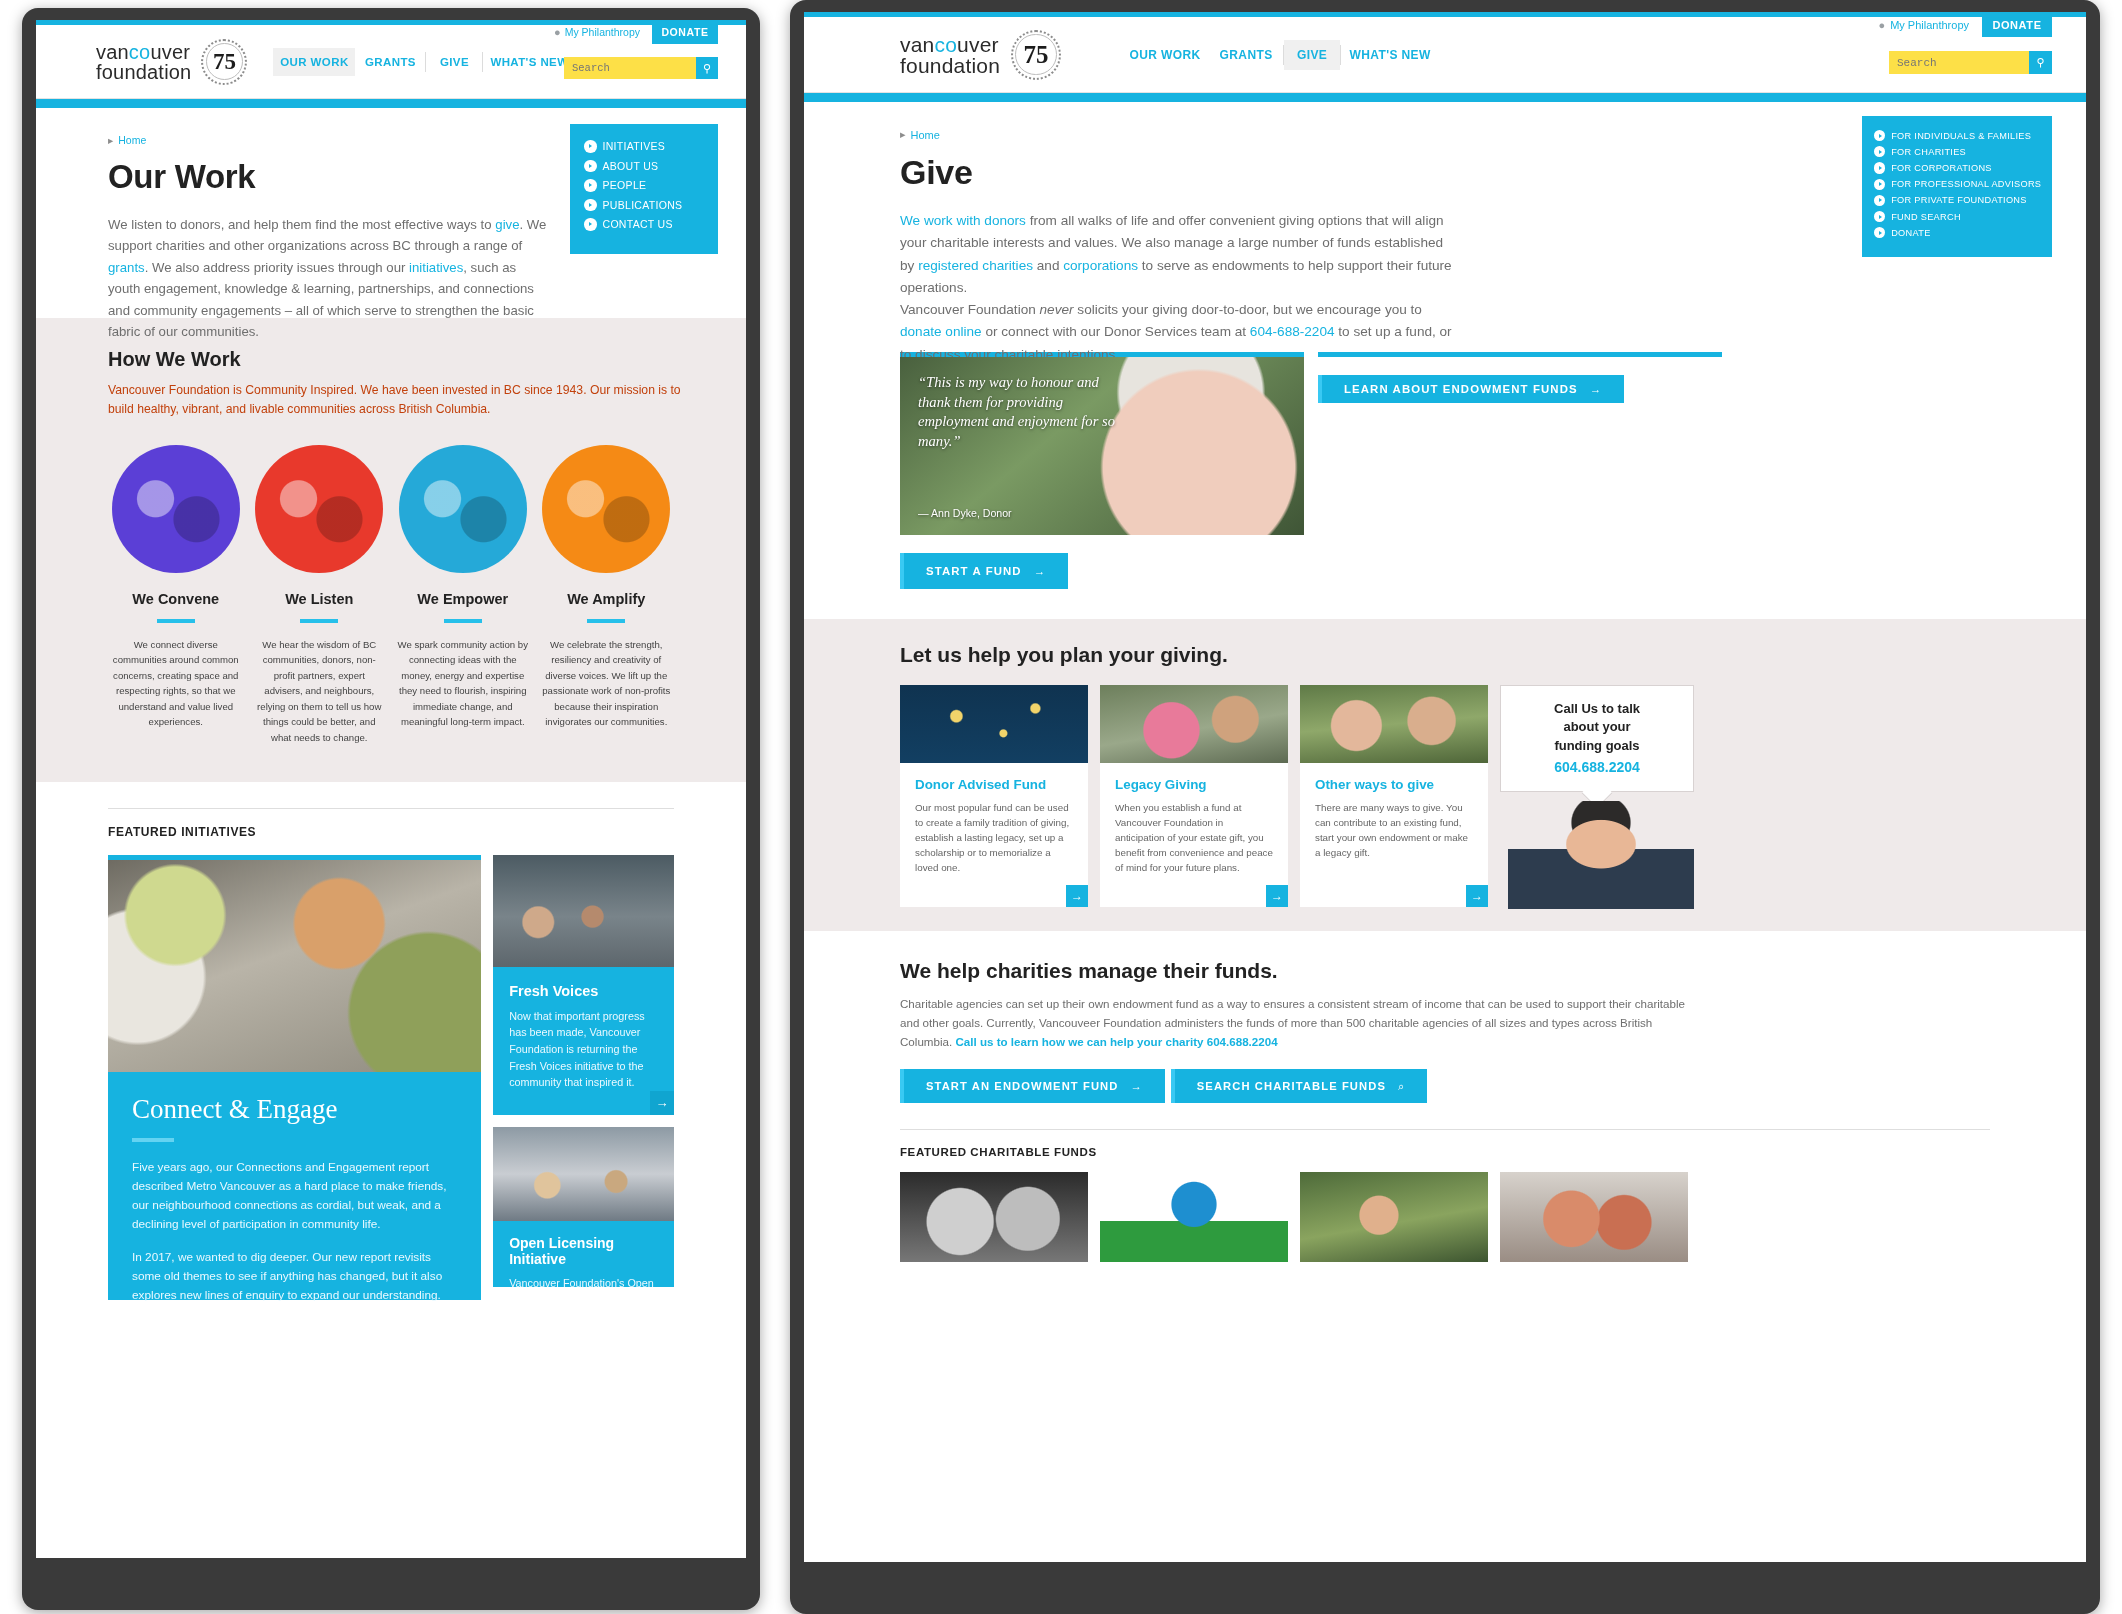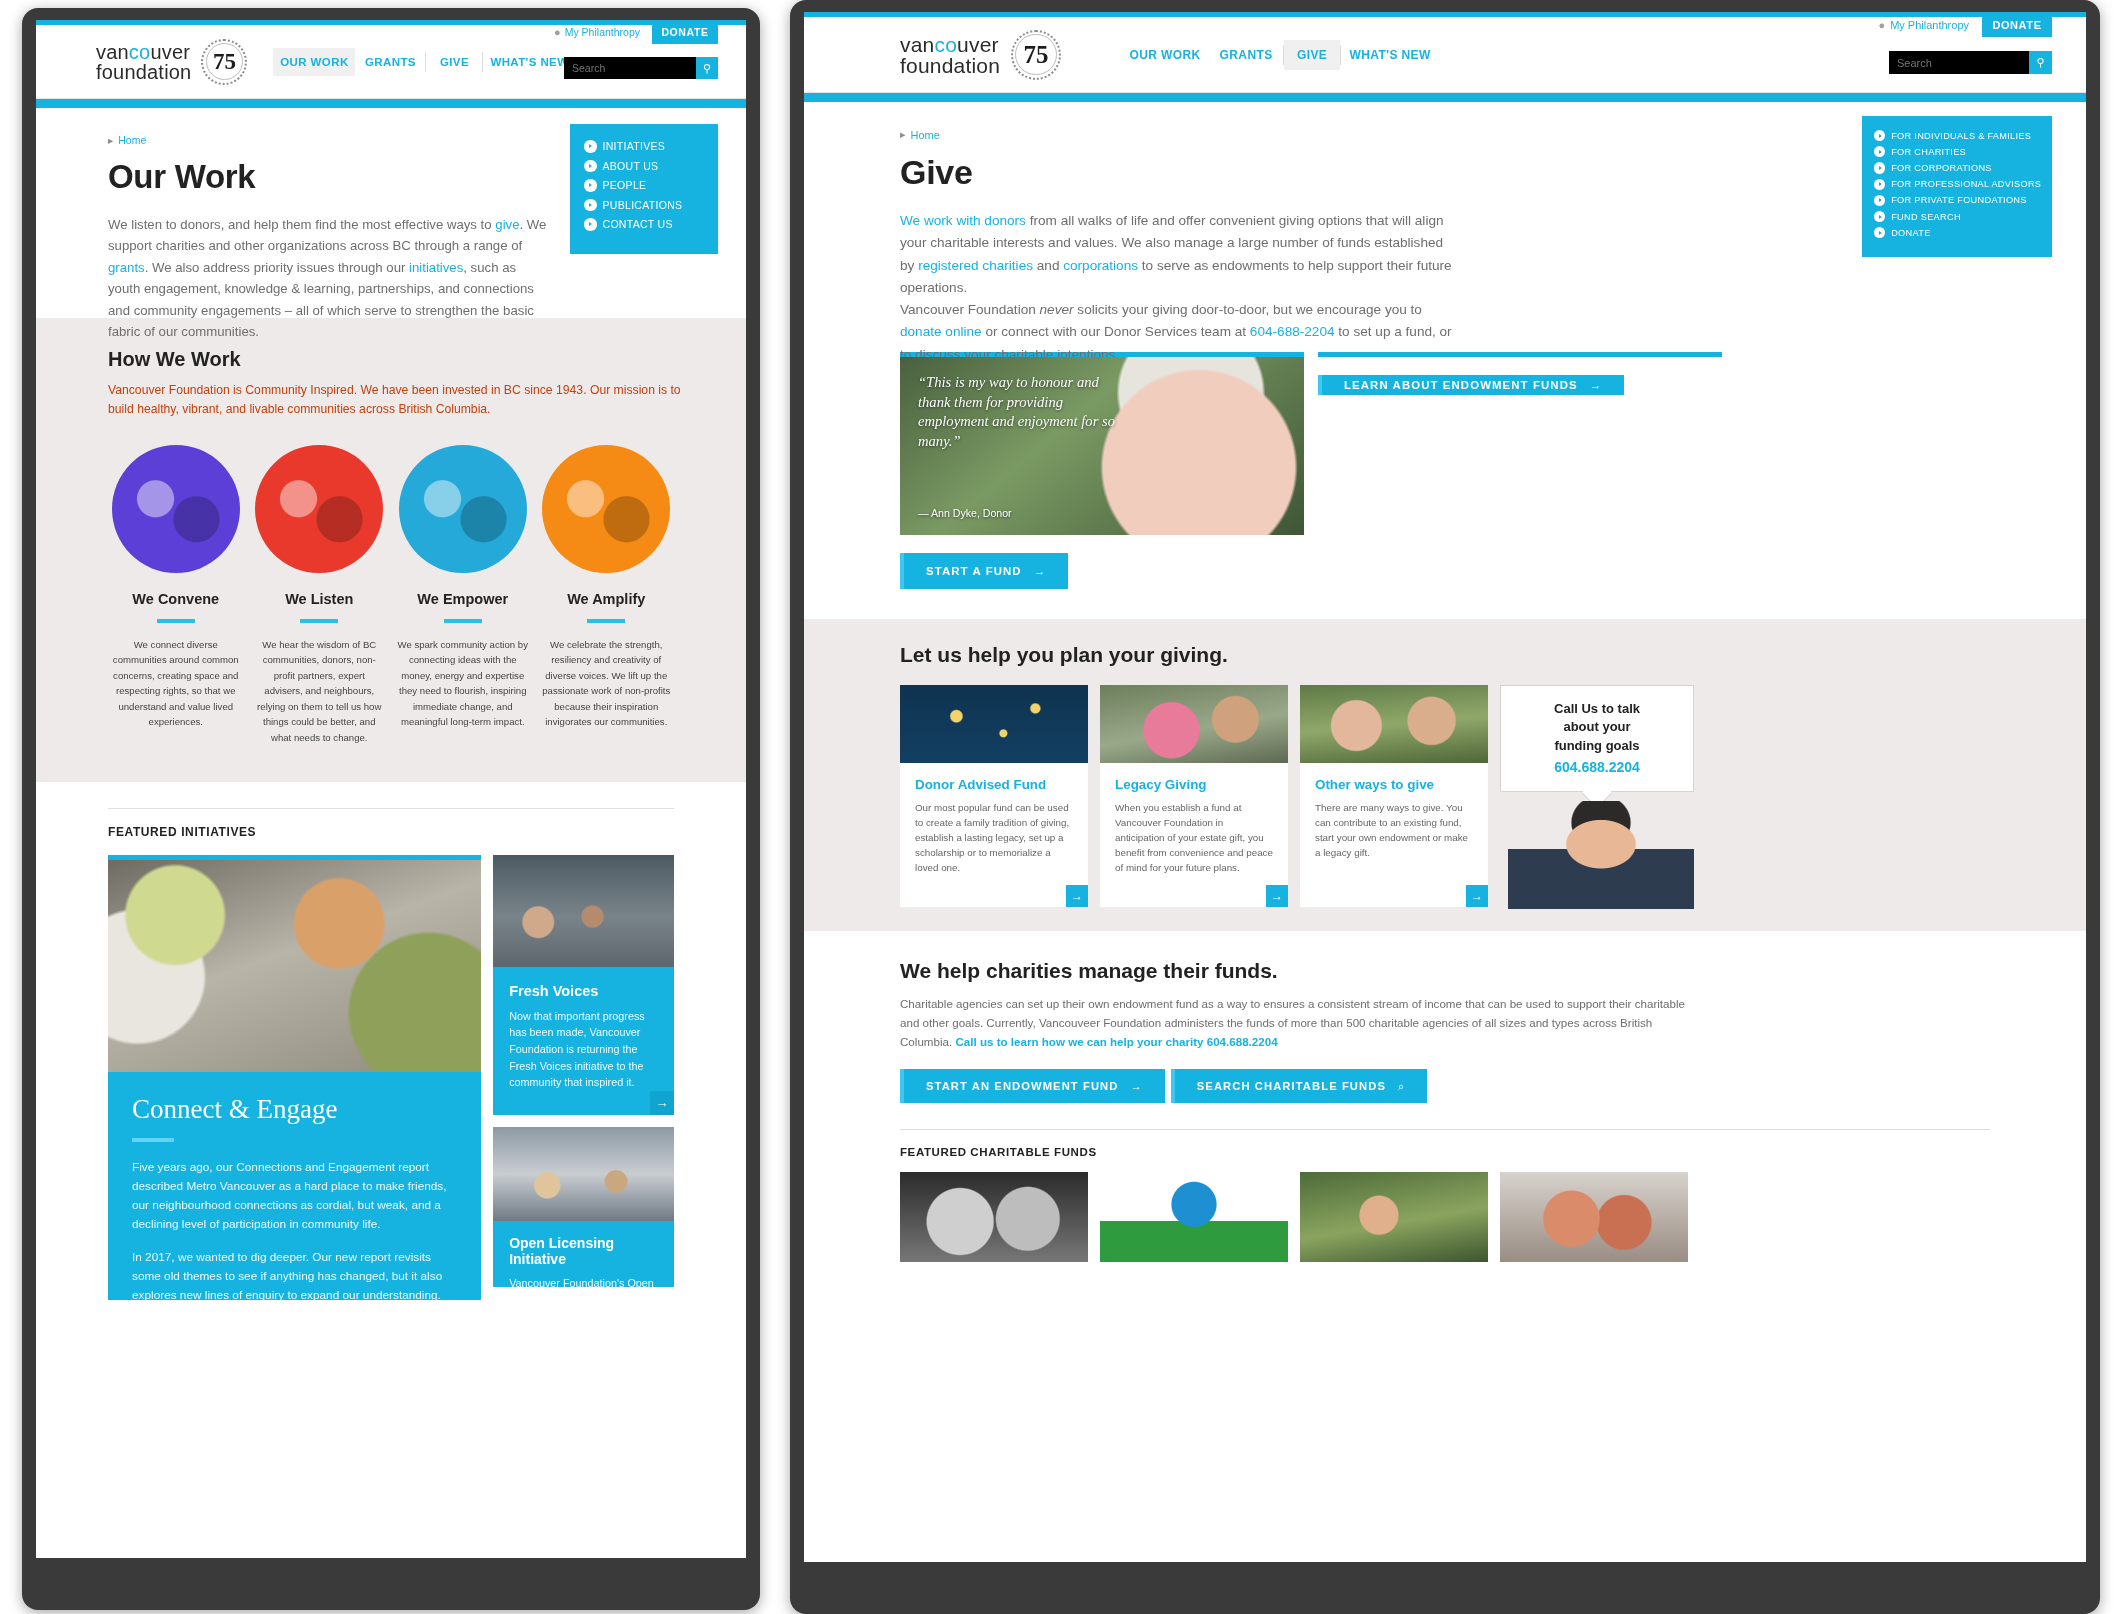--- a/index.html
+++ b/index.html
@@ -62,22 +62,22 @@
 
   .utility { position:absolute; display:flex; align-items:stretch; }
   .myphil { display:flex; align-items:center; color:#16b3e0; white-space:nowrap; }
   .person-icon { display:inline-block; color:#9aa0a4; }
   .donate-btn {
     background:#16b3e0; color:#fff; font-weight:700; letter-spacing:.6px;
     display:flex; align-items:center; justify-content:center;
   }
   .searchbox { position:absolute; display:flex; }
   .searchbox input {
-    background:#000000; border:none; outline:none;
-    color:#7a7a7a; font-family:Liberation Sans, sans-serif;
+    background:#fde047; border:none; outline:none;
+    color:#7a7a7a; font-family:Liberation Mono, monospace;
   }
   .search-btn {
     background:#16b3e0; color:#fff;
     display:flex; align-items:center; justify-content:center;
   }
 
   
   .hero-band { background:#16b3e0; width:100%; }
   .hero { position:relative; background:#fff; }
   .breadcrumb { color:#16b3e0; display:flex; align-items:center; }
@@ -457,21 +457,21 @@
             <div class="quote-attr" style="left:18px;bottom:16px;font-size:10.6px;">—  Ann Dyke, Donor</div>
           </div>
           <div class="cta" style="margin-top:18px;height:36px;padding:0 22px;font-size:11.4px;">
             <span>START A FUND</span>
             <span style="margin-left:12px;font-weight:400;">→</span>
           </div>
         </div>
 
         <div style="width:404px;">
           <div class="card-topbar" style="height:5px;"></div>
-          <div class="cta" style="margin-top:18px;height:20px;padding:0 22px;font-size:11.4px;justify-content:flex-end;">
+          <div class="cta" style="margin-top:18px;height:28px;padding:0 22px;font-size:11.4px;justify-content:flex-end;">
             <span>LEARN ABOUT ENDOWMENT FUNDS</span>
             <span style="margin-left:12px;font-weight:400;">→</span>
           </div>
         </div>
       </div>
 
       <div class="grey" style="margin-top:30px;padding:24px 96px 24px 96px;">
         <div class="sec-title" style="font-size:21px;">Let us help you plan your giving.</div>
         <div style="display:flex;gap:12px;margin-top:18px;align-items:flex-start;">
 

